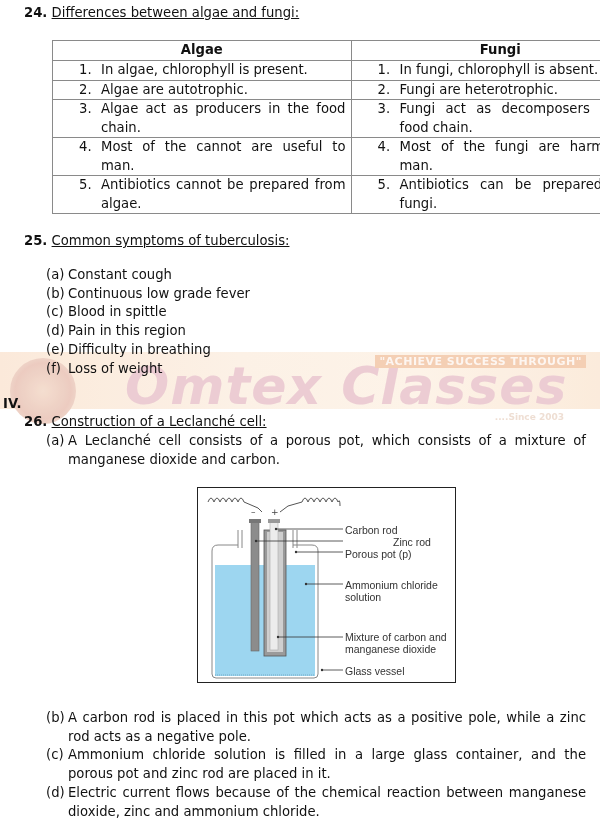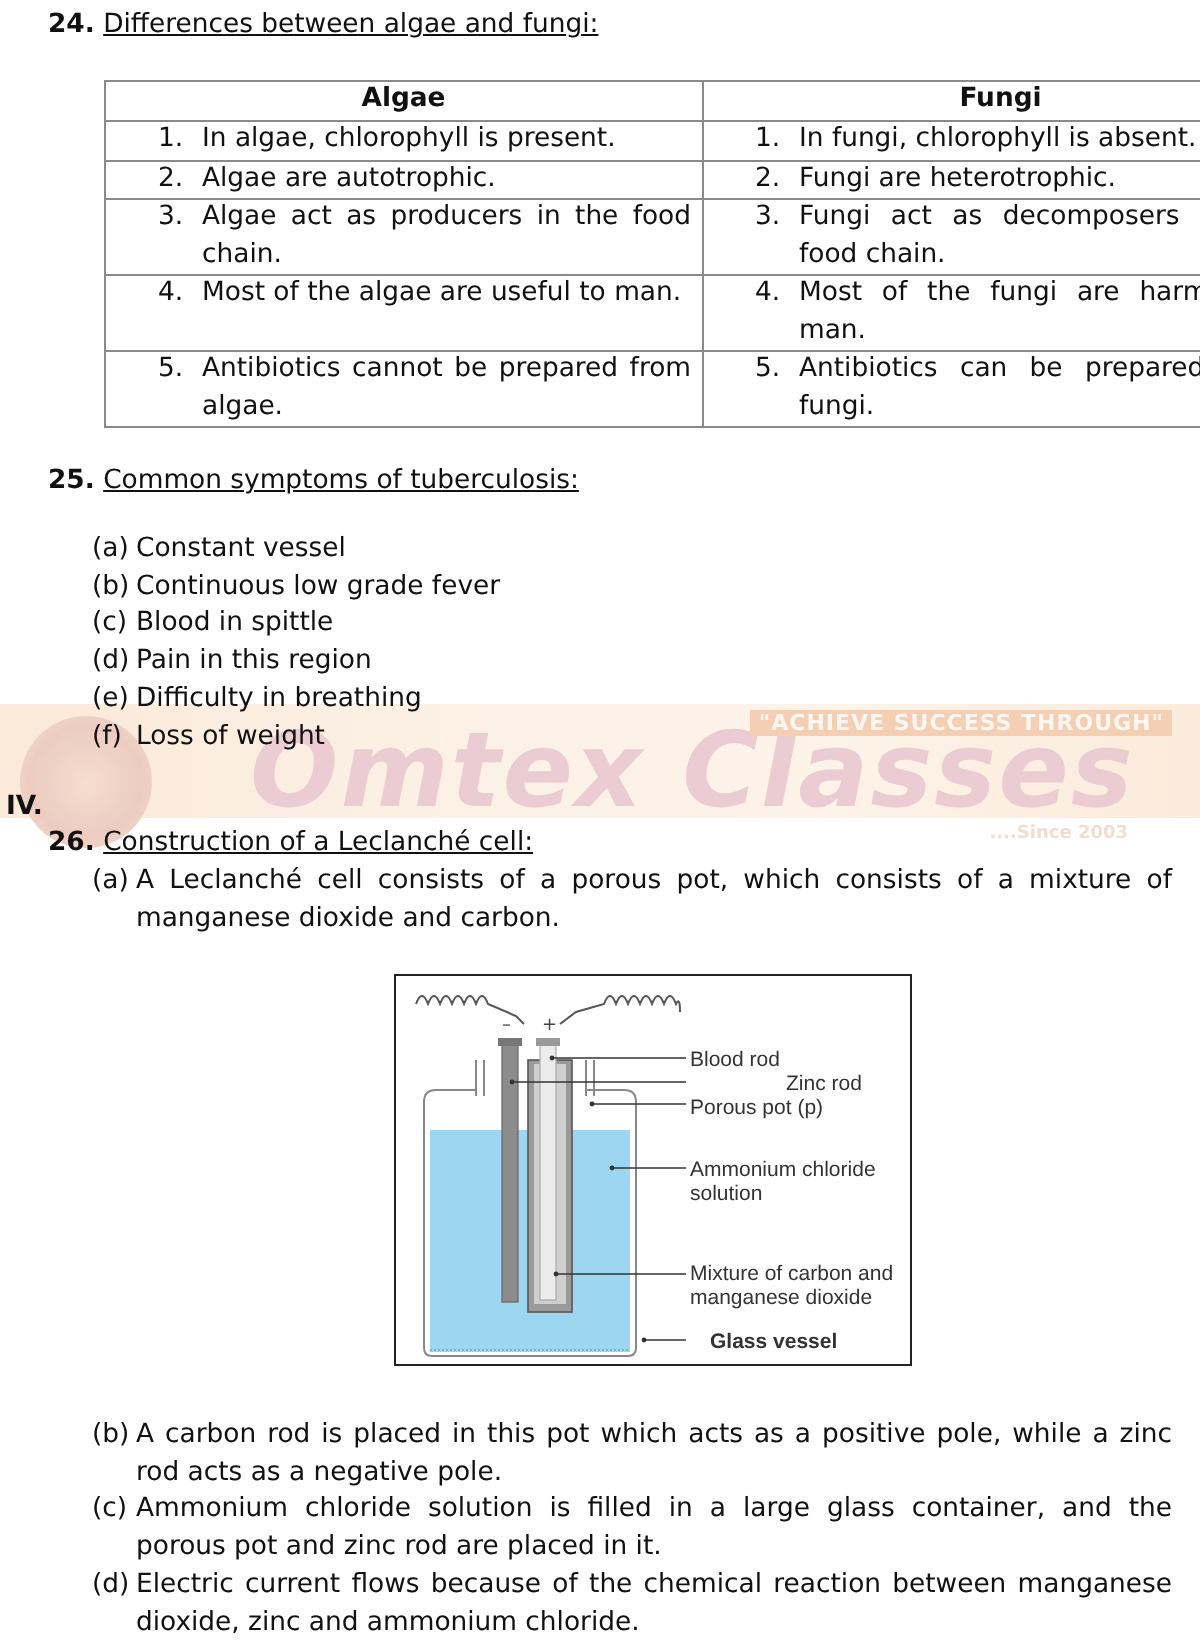--- a/index.html
+++ b/index.html
@@ -111,21 +111,21 @@
           <div class="cell">
             <span class="n">3.</span>
             <span class="t">Fungi act as decomposers in the food chain.</span>
           </div>
         </td>
     </tr>
     <tr>
       <td>
           <div class="cell">
             <span class="n">4.</span>
-            <span class="t">Most of the algae are useful to man.</span>
+            <span class="t">Most of the cannot are useful to man.</span>
           </div>
         </td>
       <td>
           <div class="cell">
             <span class="n">4.</span>
             <span class="t">Most of the fungi are harmful to man.</span>
           </div>
         </td>
     </tr>
     <tr>
@@ -152,21 +152,21 @@
   <div class="wm-since">....Since 2003</div>
 </div>
 
 <div class="q-head above" style="top:233px;">
   <span class="q-num">25.</span>
   <span class="q-title">Common symptoms of tuberculosis:</span>
 </div>
 <div class="list above" style="top:266px;">
   <div class="li">
       <span class="lbl">(a)</span>
-      <span class="txt">Constant vessel</span>
+      <span class="txt">Constant cough</span>
     </div>
   <div class="li">
       <span class="lbl">(b)</span>
       <span class="txt">Continuous low grade fever</span>
     </div>
   <div class="li">
       <span class="lbl">(c)</span>
       <span class="txt">Blood in spittle</span>
     </div>
   <div class="li">
@@ -233,28 +233,28 @@
     </g>
     <g fill="#333">
       <circle cx="78" cy="41" r="1.2"></circle>
         <circle cx="58" cy="53" r="1.2"></circle>
         <circle cx="98" cy="64" r="1.2"></circle>
       <circle cx="108" cy="96" r="1.2"></circle>
         <circle cx="80" cy="149" r="1.2"></circle>
         <circle cx="124" cy="182" r="1.2"></circle>
     </g>
   </svg>
-  <div class="dlabel" style="left:147px;top:36px;">Blood rod</div>
+  <div class="dlabel" style="left:147px;top:36px;">Carbon rod</div>
   <div class="dlabel" style="left:147px;top:48px;margin-left:48px;">Zinc rod</div>
   <div class="dlabel" style="left:147px;top:60px;">Porous pot (p)</div>
   <div class="dlabel" style="left:147px;top:91px;">Ammonium chloride</div>
   <div class="dlabel" style="left:147px;top:103px;">solution</div>
   <div class="dlabel" style="left:147px;top:143px;">Mixture of carbon and</div>
   <div class="dlabel" style="left:147px;top:155px;">manganese dioxide</div>
-  <div class="dlabel" style="left:157px;top:177px;font-weight:bold;">Glass vessel</div>
+  <div class="dlabel" style="left:147px;top:177px;">Glass vessel</div>
 </div>
 
 <div class="list above" style="top:709px;">
   <div class="li">
       <span class="lbl">(b)</span>
       <span class="txt">A carbon rod is placed in this pot which acts as a positive pole, while a zinc rod acts as a negative pole.</span>
     </div>
   <div class="li">
       <span class="lbl">(c)</span>
       <span class="txt">Ammonium chloride solution is filled in a large glass container, and the porous pot and zinc rod are placed in it.</span>

